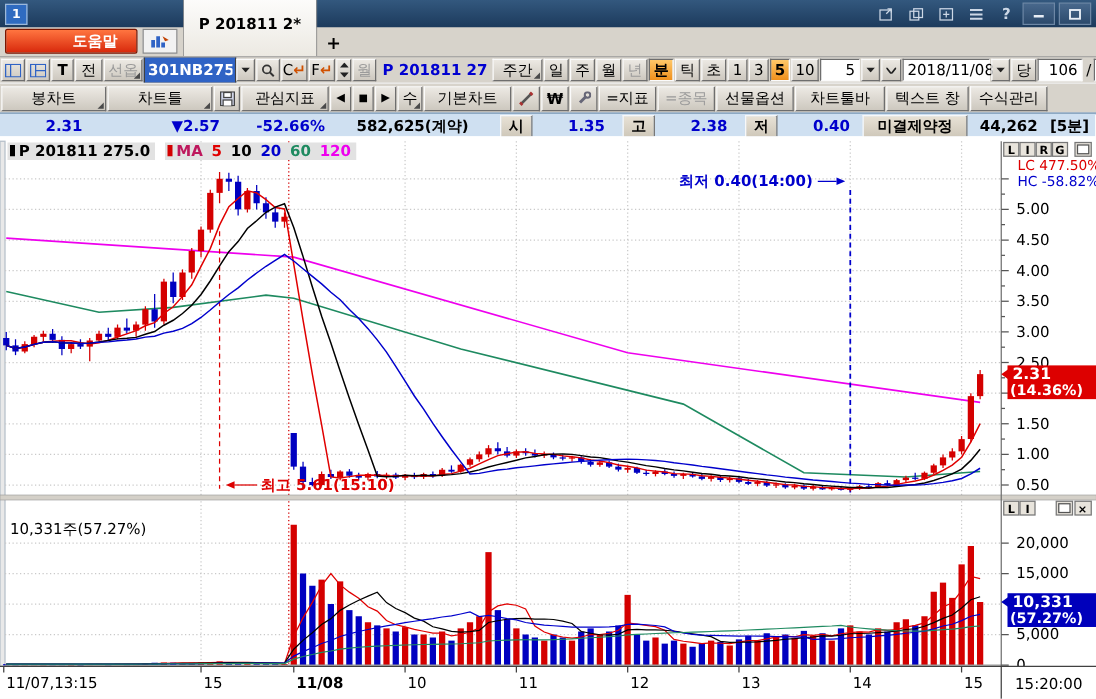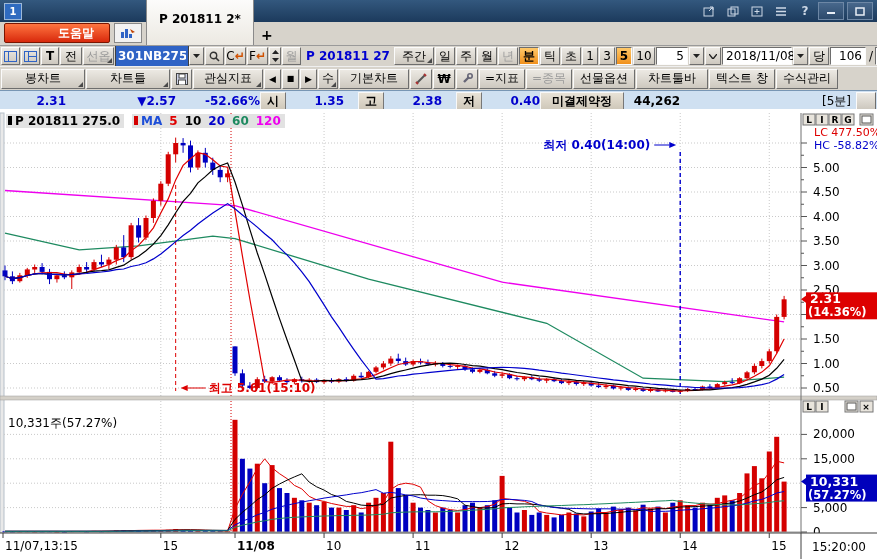--- a/index.html
+++ b/index.html
@@ -220,30 +220,31 @@
     <div class="b3" style="width:62px">선물옵션</div>
     <div class="b3" style="width:72px">차트툴바</div>
     <div class="b3" style="width:66px">텍스트 창</div>
     <div class="b3" style="width:62px">수식관리</div>
   </div>
 
   <div class="infobar">
     <div class="iv" style="width:66px">2.31</div>
     <div class="iv" style="width:110px">▼2.57</div>
     <div class="iv" style="width:84px">-52.66%</div>
+    <div style="width:140px;text-align:center;font-weight:bold;flex:0 0 auto">582,625(계약)</div>
     <div class="ilbl" style="width:26px">시</div>
     <div class="iv" style="width:58px">1.35</div>
     <div class="ilbl" style="width:26px;margin-left:14px">고</div>
     <div class="iv" style="width:58px">2.38</div>
     <div class="ilbl" style="width:26px;margin-left:14px">저</div>
     <div class="iv" style="width:58px">0.40</div>
-    <div class="ilbl" style="width:84px;margin-left:0">미결제약정</div>
+    <div class="ilbl" style="width:84px;margin-left:10px">미결제약정</div>
     <div style="width:66px;text-align:center;font-weight:bold;flex:0 0 auto">44,262</div>
     <div style="flex:1"></div>
-    <div style="font-weight:normal;flex:0 0 auto">[5분]</div>
+    <div style="font-weight:bold;flex:0 0 auto">[5분]</div>
     <div class="b3" style="width:20px;margin-left:5px"></div>
 
   </div>
 
   <div class="chart-area">
     <svg id="plot" width="877" height="450" viewBox="0 109 877 450">
         <rect x="0" y="109" width="877" height="450" fill="#ffffff"></rect>
         <rect x="0" y="113" width="4" height="420" fill="#e9e9e9" stroke="#b5bfc9"></rect>
         <g stroke="#c9c9c9" stroke-dasharray="1,2">
           <line x1="4" y1="388" x2="801" y2="388"></line>
@@ -717,18 +718,18 @@
           <text x="771.26" y="550">15</text>
         </g>
         <g>
           <line x1="801" y1="533" x2="801" y2="559" stroke="#404040"></line>
           <text x="839" y="551" font-size="12" text-anchor="middle">15:20:00</text>
         </g>
       </svg>
 
     <div class="ovl" style="left:6px;top:5px">
       <span class="chip"><span class="sq"></span><span>P 201811 275.0</span></span>
-      <span class="chip"><span class="sq r"></span><span style="color:#1d4ed8">MA</span><span class="mnum" style="color:#e00000">5</span><span class="mnum" style="color:#000">10</span><span class="mnum" style="color:#0000cc">20</span><span class="mnum" style="color:#1e8a60">60</span><span class="mnum" style="color:#ee00ee">120</span></span>
+      <span class="chip"><span class="sq r"></span><span style="color:#be185d">MA</span><span class="mnum" style="color:#e00000">5</span><span class="mnum" style="color:#000">10</span><span class="mnum" style="color:#0000cc">20</span><span class="mnum" style="color:#1e8a60">60</span><span class="mnum" style="color:#ee00ee">120</span></span>
     </div>
 
     <div class="ovl" style="left:8px;top:306px">10,331주(57.27%)</div>
   </div>
 </div>
 
 </body></html>

